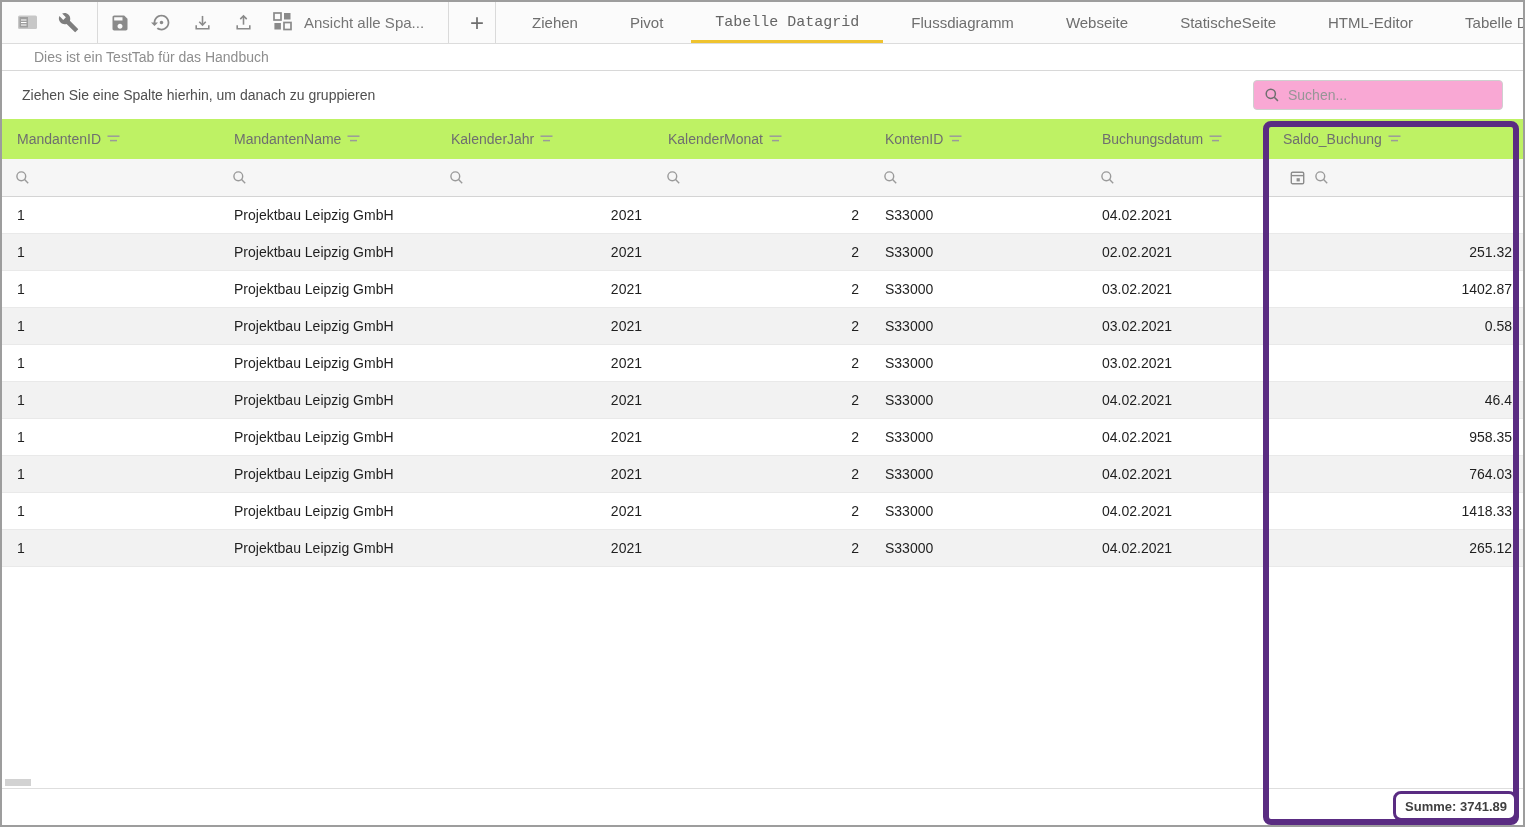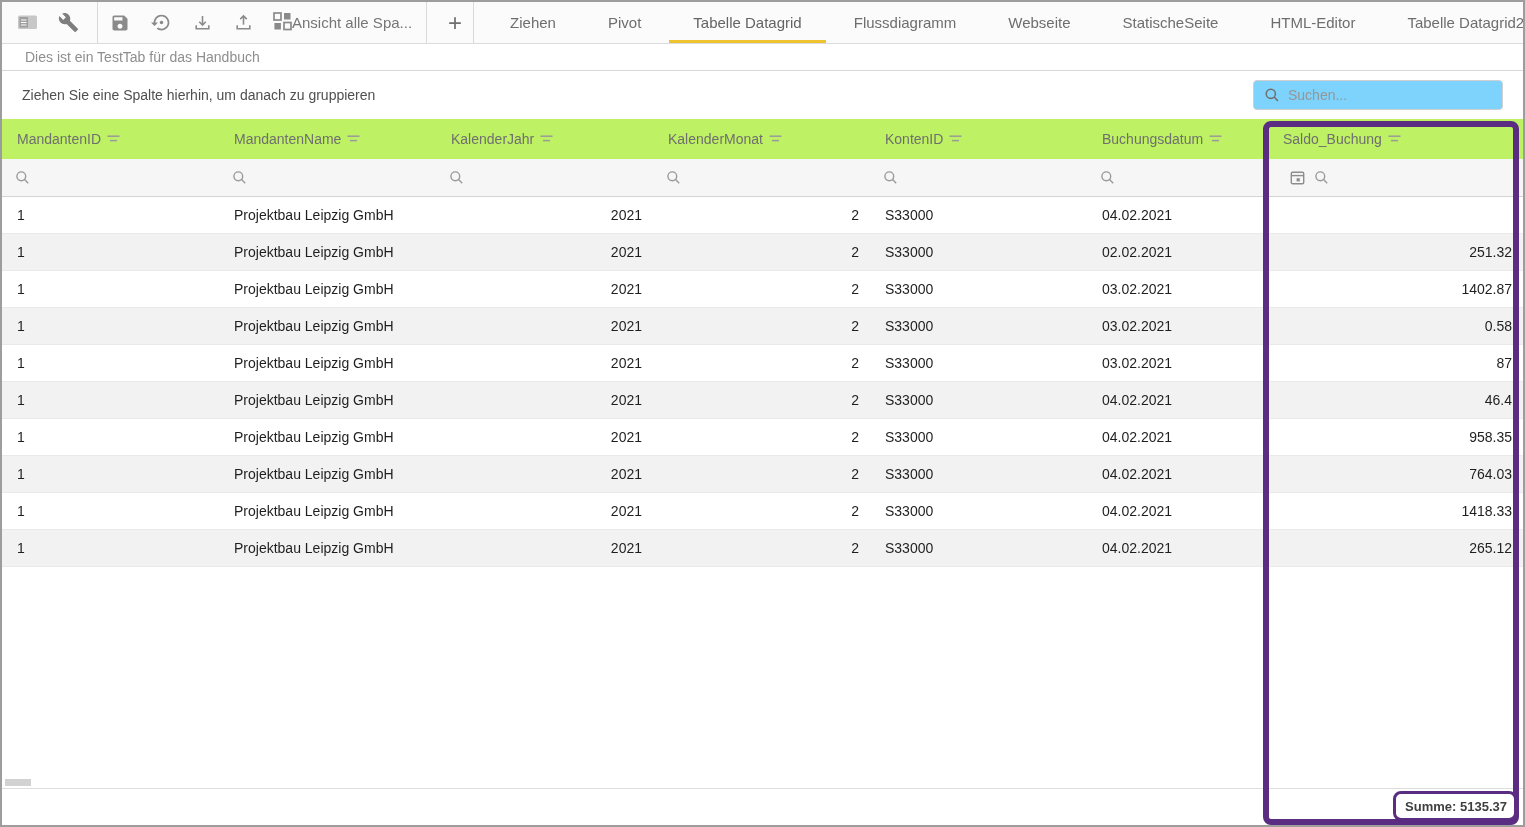--- a/index.html
+++ b/index.html
@@ -25,67 +25,67 @@
   .tool-icons { display: flex; align-items: center; padding-left: 13px; }
   .tbtn {
     width: 24px; height: 24px; margin-right: 17px;
     background: none; border: none; cursor: pointer;
     display: flex; align-items: center; justify-content: center;
     color: #8a8a8a;
   }
   .tbtn svg { display: block; }
   .tsep { width: 1px; align-self: stretch; background: #dadada; margin: 0 10px 0 0; }
   .view-btn {
-    display: flex; align-items: center; gap: 0;
+    display: flex; align-items: center; gap: 12px;
     background: none; border: none; cursor: pointer;
     color: #767676; font-size: 15px; font-family: inherit;
-    margin-right: 14px; white-space: nowrap;
+    margin-right: 24px; white-space: nowrap;
   }
   .add-tab-btn {
     background: none; border: none; cursor: pointer;
     font-size: 24px; font-weight: 300; color: #6f6f6f;
     width: 36px; text-align: center; font-family: inherit; line-height: 1;
   }
 
   
   .tabs { display: flex; align-items: stretch; }
   .tab {
     position: relative;
     display: flex; align-items: center;
     padding: 0 26px;
     font-size: 15px; color: #6e6e6e;
     cursor: pointer; white-space: nowrap;
   }
-  .tab.active { color: #646464; }
+  .tab.active { color: #646464; font-family: Liberation Mono, monospace; }
   .tab.active::after {
     content: ""; position: absolute; left: 2px; right: 2px; bottom: 0;
     height: 3px; background: var(--accent-yellow, #efc32f);
   }
 
   
   .info-bar {
     flex: 0 0 27px; height: 27px;
     border-bottom: 1px solid #d8d8d8;
     display: flex; align-items: center;
-    padding-left: 23px;
+    padding-left: 32px;
     font-size: 14px; color: #8e8e8e;
     background: #fff;
   }
   .group-panel {
     flex: 0 0 48px; height: 48px;
     display: flex; align-items: center; justify-content: space-between;
     padding: 0 20px;
     background: #fff;
   }
   .group-panel-text { font-size: 14px; color: #4f4f4f; }
   .search-box {
     display: flex; align-items: center;
     width: 250px; height: 30px;
     border: 1px solid #cfcfcf; border-radius: 4px;
-    padding: 0 8px 0 10px; background: #7dd3fc;
+    padding: 0 8px 0 10px; background: #f9a8d4;
   }
   .search-box .ic { margin-right: 8px; display: flex; }
   .search-box input {
     border: none; outline: none; width: 100%;
     font-size: 14px; color: #555; font-family: inherit;
     background: transparent;
   }
   .search-box input::placeholder { color: #969696; }
 
   
@@ -424,21 +424,20 @@
           <div class="cell left">03.02.2021</div>
           <div class="cell right">0.58</div>
         </div>
         <div class="row grid-cols">
           <div class="cell left">1</div>
           <div class="cell left">Projektbau Leipzig GmbH</div>
           <div class="cell right">2021</div>
           <div class="cell right">2</div>
           <div class="cell left">S33000</div>
           <div class="cell left">03.02.2021</div>
-          <div class="cell right">87</div>
         </div>
         <div class="row grid-cols alt">
           <div class="cell left">1</div>
           <div class="cell left">Projektbau Leipzig GmbH</div>
           <div class="cell right">2021</div>
           <div class="cell right">2</div>
           <div class="cell left">S33000</div>
           <div class="cell left">04.02.2021</div>
           <div class="cell right">46.4</div>
         </div>
@@ -478,17 +477,17 @@
           <div class="cell left">04.02.2021</div>
           <div class="cell right">265.12</div>
         </div>
       </div>
     <div class="grid-empty"></div>
     <div class="grid-footer"></div>
   </div>
 
   <div class="col-highlight"></div>
   <div class="summe-box">
-    <span>Summe: 5135.37</span>
+    <span>Summe: 3741.89</span>
   </div>
 
   <div class="hscroll-thumb"></div>
 </div>
 
 </body></html>

